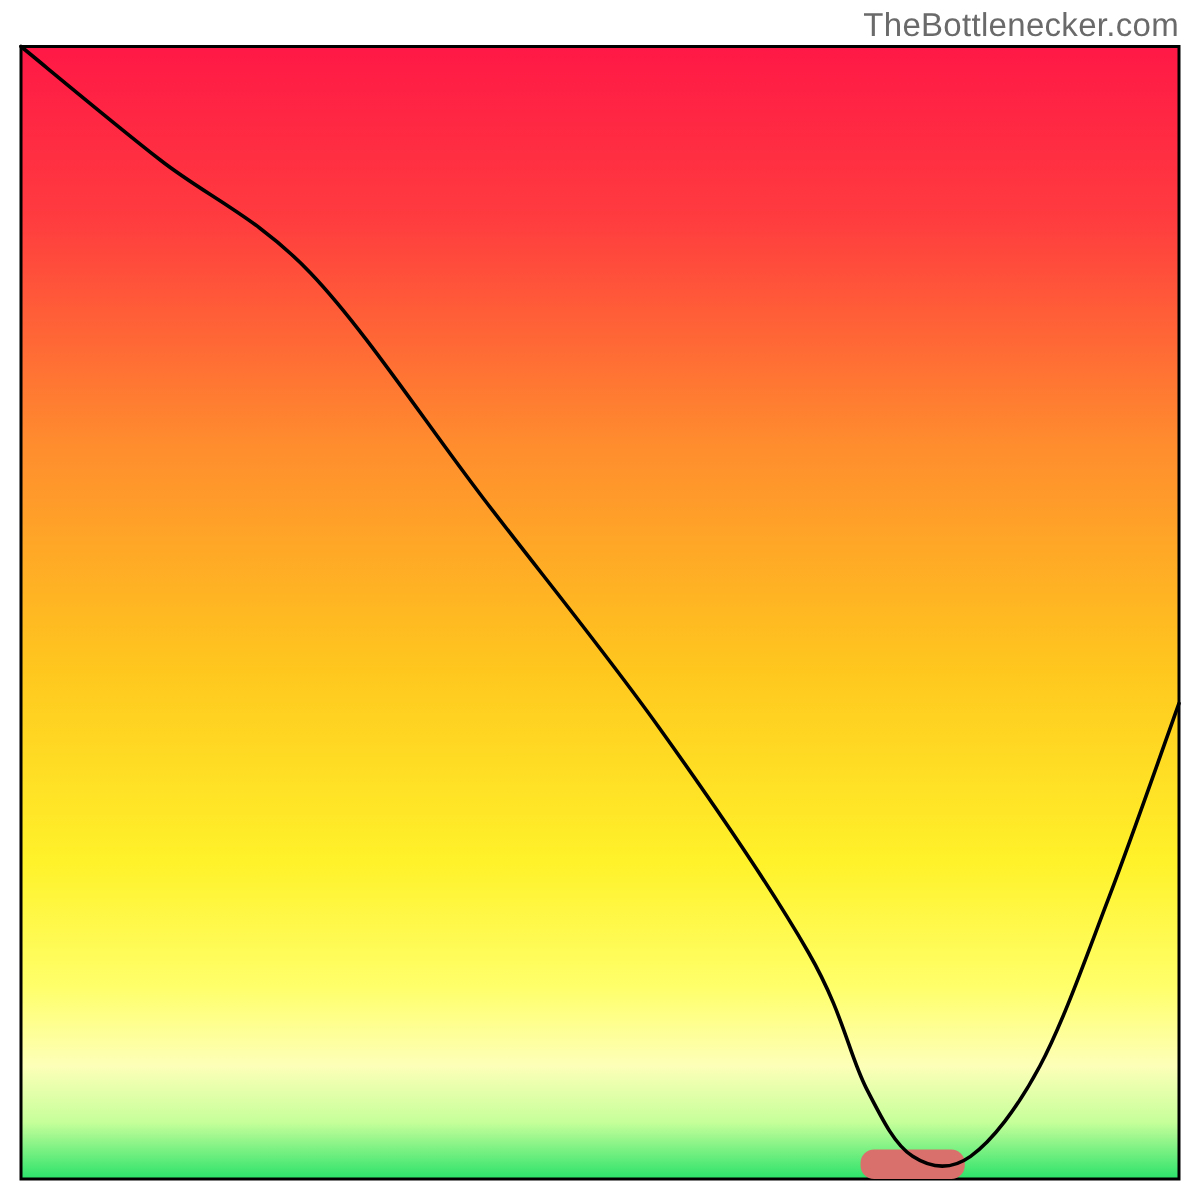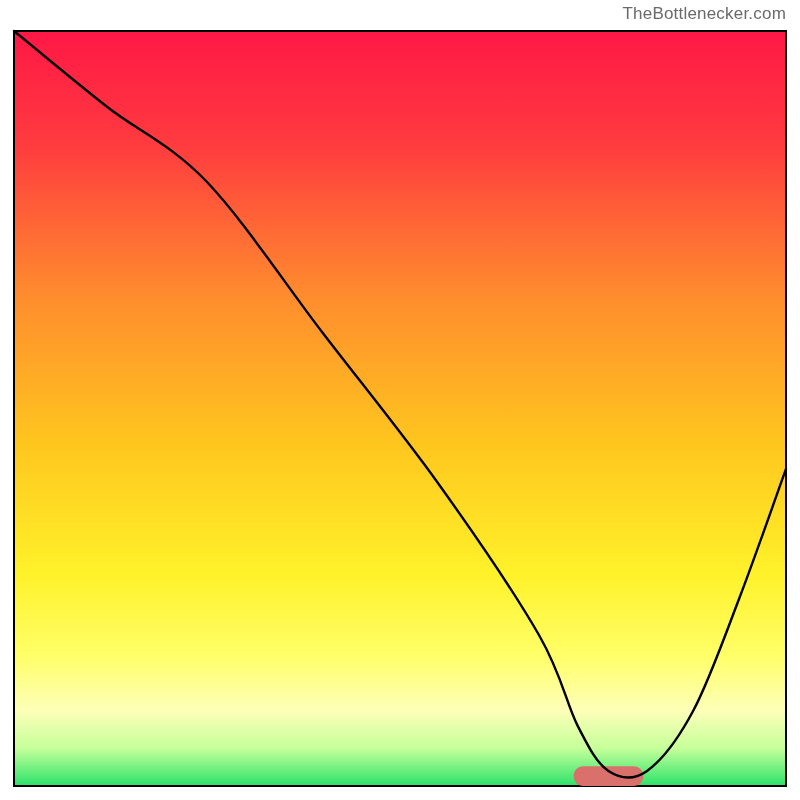--- a/index.html
+++ b/index.html
@@ -12,21 +12,21 @@
   }
   .container {
     position: relative;
     width: 800px;
     height: 800px;
   }
   .watermark {
     position: absolute;
     top: 4px;
     right: 14px;
-    font-size: 17px;
+    font-size: 22px;
     color: #6a6a6a;
     font-weight: 500;
     letter-spacing: 0.2px;
   }
   svg {
     display: block;
   }
 </style>
 </head>
 <body>

